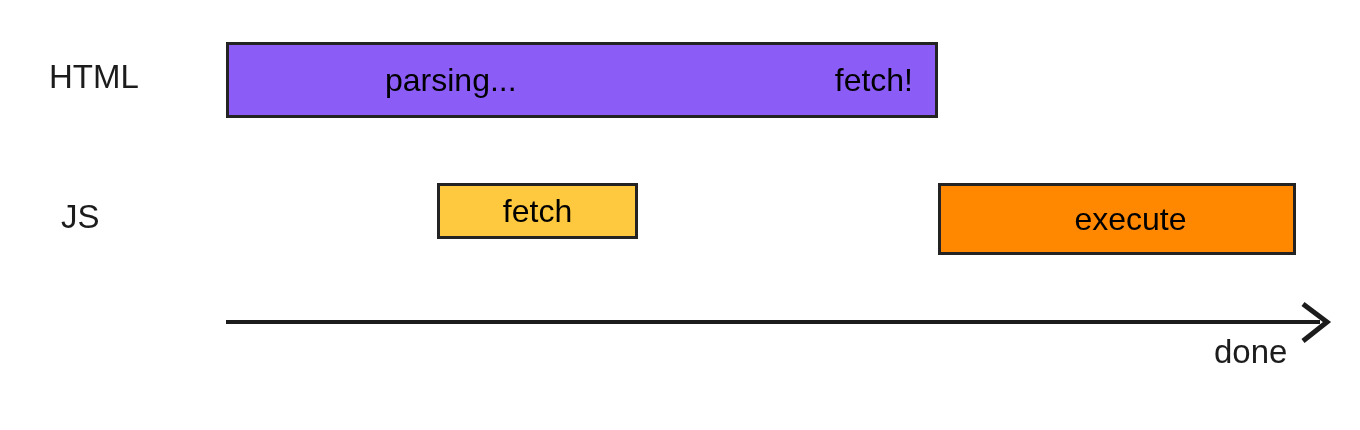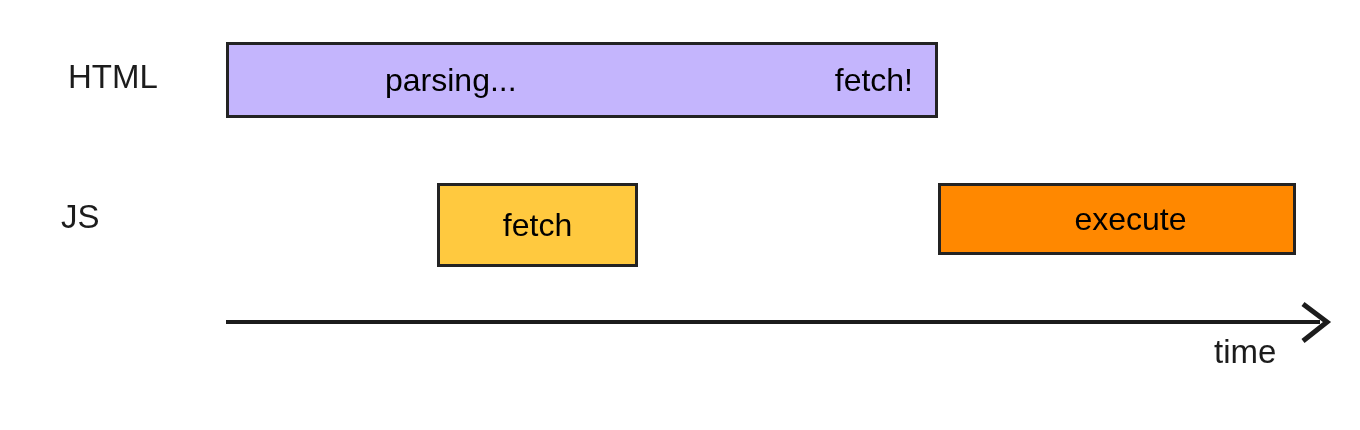--- a/index.html
+++ b/index.html
@@ -21,21 +21,21 @@
 
   
   .row-label {
     position: absolute;
     font-size: 33px;
     line-height: 1;
     color: #1c1c1c;
     letter-spacing: 0px;
     white-space: nowrap;
   }
-  #label-html { left: 49px; top: 60px; margin-left: 19px; }
+  #label-html { left: 49px; top: 60px; }
   #label-js   { left: 61px; top: 200px; }
 
   
   .bar {
     position: absolute;
     box-sizing: border-box;
     border: 3px solid #232323;
     display: flex;
     align-items: center;
   }
@@ -44,36 +44,36 @@
     line-height: 1;
     color: #000000;
     white-space: nowrap;
   }
 
   #bar-html-parsing {
     left: 226px;
     top: 42px;
     width: 712px;
     height: 76px;
-    background: #c4b5fd;
+    background: #8b5cf6;
     justify-content: flex-start;
   }
   #bar-html-parsing .txt-parsing {
     margin-left: 156px;
   }
   #bar-html-parsing .txt-done {
     position: absolute;
     right: 22px;
   }
 
   #bar-js-fetch {
     left: 437px;
     top: 183px;
     width: 201px;
-    height: 84px;
+    height: 56px;
     background: #FFC93F;
     justify-content: center;
   }
 
   #bar-js-execute {
     left: 938px;
     top: 183px;
     width: 358px;
     height: 72px;
     background: #FF8800;
@@ -119,15 +119,15 @@
 
   <div class="bar" id="bar-js-execute">
     <span class="bar-text">execute</span>
   </div>
 
   <svg id="time-axis" viewBox="0 0 1120 56">
     <line x1="6" y1="26" x2="1100" y2="26" stroke="#1c1c1c" stroke-width="4"></line>
     <polyline points="1083,8 1107,26 1083,45" fill="none" stroke="#1c1c1c" stroke-width="5" stroke-linecap="butt" stroke-linejoin="miter"></polyline>
   </svg>
 
-  <div id="time-label">time</div>
+  <div id="time-label">done</div>
 
 </div>
 
 </body></html>

